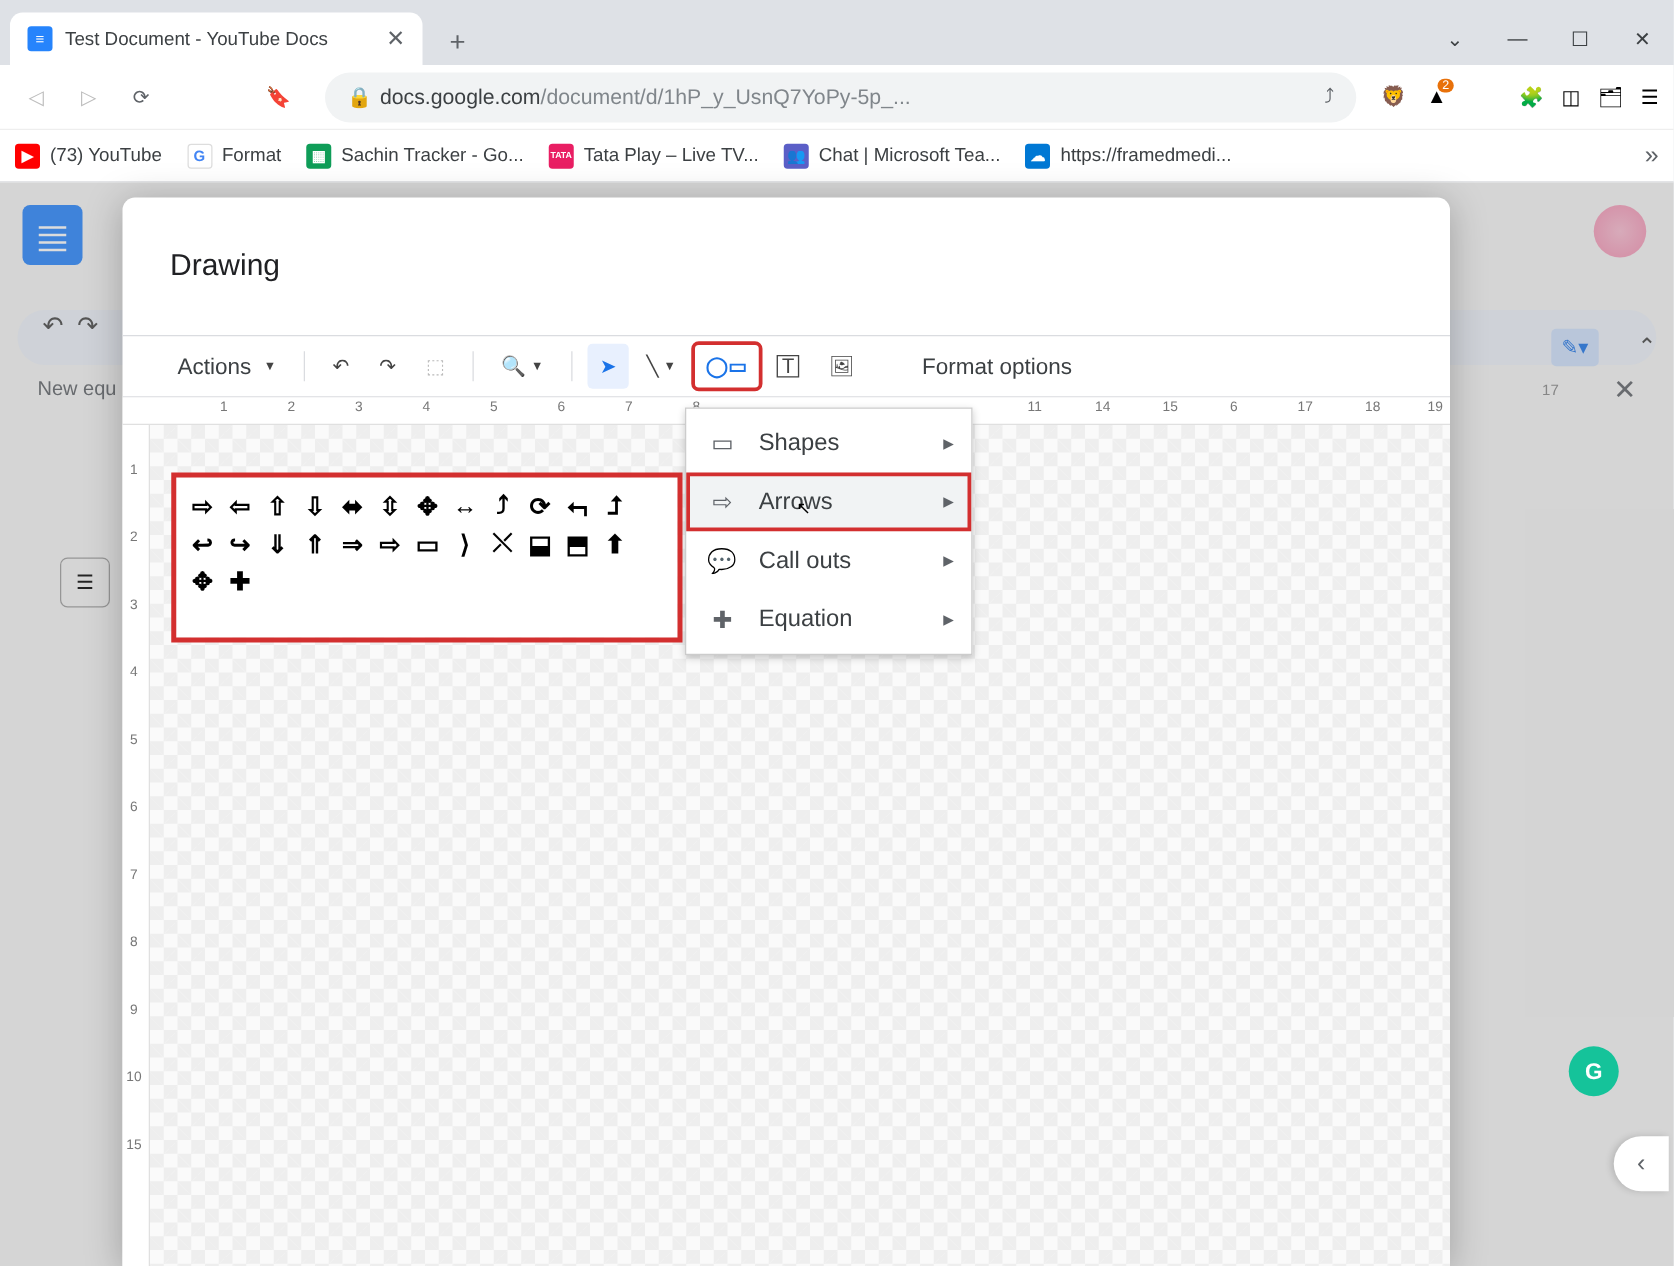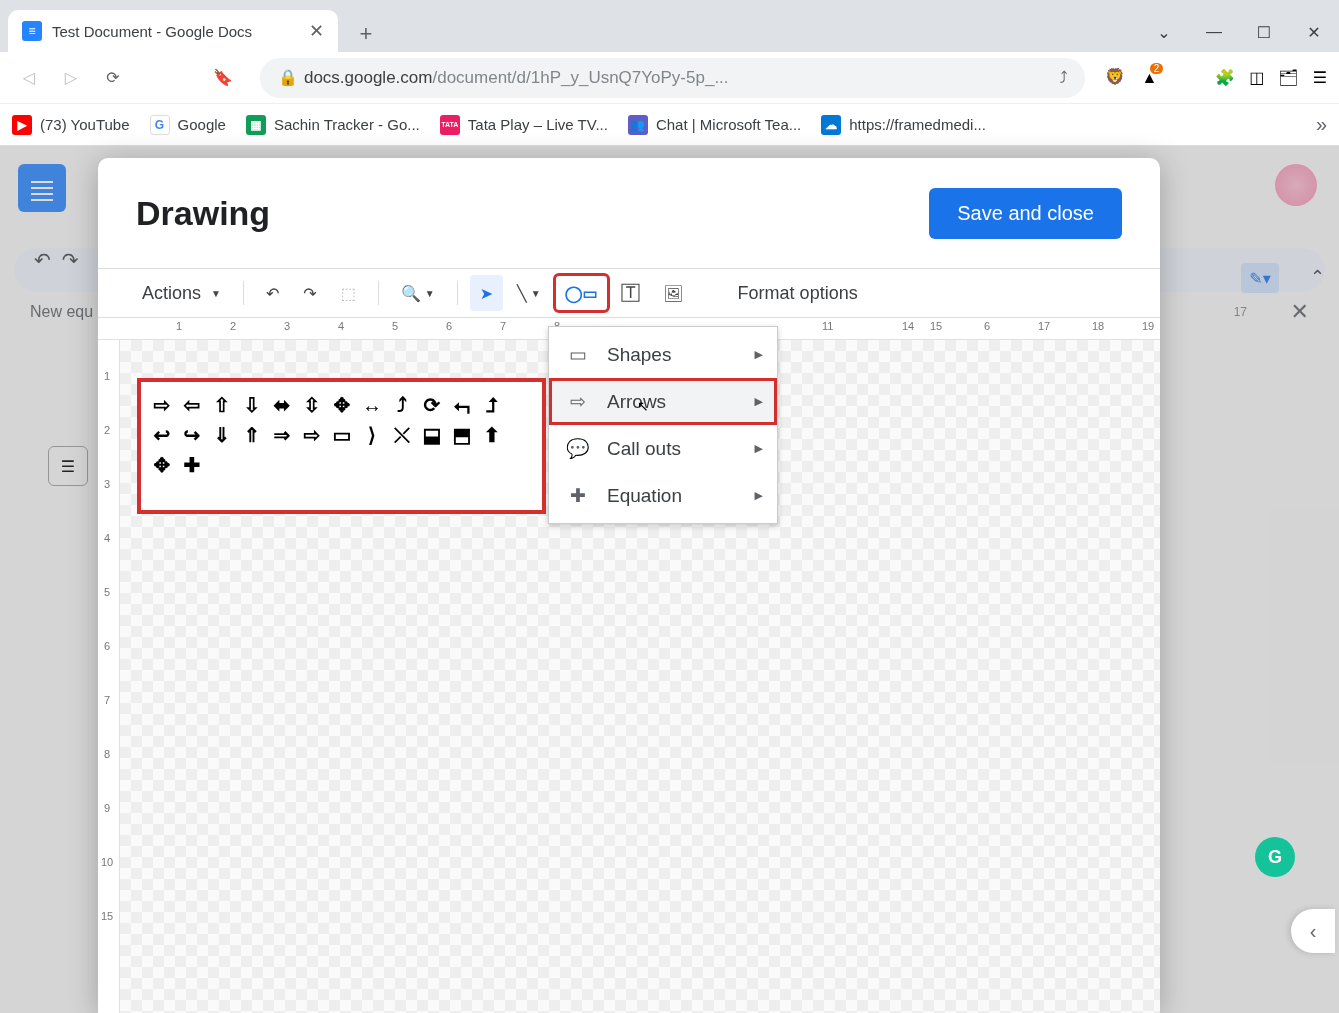--- a/index.html
+++ b/index.html
@@ -43,21 +43,21 @@
     .docs-avatar { width:42px; height:42px; border-radius:50%; background: radial-gradient(circle,#f8bbd0,#f48fb1); margin-left:auto; margin-right:4px;}
     .docs-toolbar { height:44px; background:#edf2fa; border-radius:24px; margin:0 14px; }
     .docs-sub { height:40px; display:flex; align-items:center; padding-left:30px; font-size:16px; color:#5f6368; }
     .docs-sub-close { margin-left:auto; margin-right:30px; font-size:22px; color:#5f6368; }
     .docs-page { position:absolute; top:228px; left:40px; right:40px; bottom:0; }
     .docs-outline-btn { position:absolute; left:8px; top:72px; width:40px; height:40px; border:1px solid #9e9e9e; border-radius:6px; display:flex;align-items:center;justify-content:center;}
 
     
     .dialog { position:absolute; top:158px; left:98px; width:1062px; bottom:0; background:#fff; border-radius:10px 10px 0 0; box-shadow:0 4px 30px rgba(0,0,0,.25); overflow:hidden; z-index:100;}
     .dlg-header { height:110px; display:flex; align-items:center; padding:0 38px; }
-    .dlg-title { font-size:34px; font-weight:700; color:#202124; }
+    .dlg-title { font-size:24px; font-weight:400; color:#202124; }
     .dlg-save { margin-left:auto; background:#1a73e8; color:#fff; border:none; padding:14px 28px; border-radius:6px; font-size:20px; font-weight:500; cursor:pointer;}
     .dlg-toolbar { height:50px; border-top:1px solid #dadce0; border-bottom:1px solid #dadce0; display:flex; align-items:center; padding:0 28px; gap:4px; }
     .tb-btn { height:36px; padding:0 10px; display:flex;align-items:center;justify-content:center; border-radius:4px; color:#444; cursor:pointer; position:relative;}
     .tb-btn.active { background:#e8f0fe; }
     .tb-btn.highlight { outline:3px solid #d32f2f; outline-offset:-1px; }
     .tb-sep { width:1px; height:24px; background:#dadce0; margin:0 8px; }
     .tb-text { font-size:18px; color:#3c4043; padding:0 6px;}
     .caret { font-size:10px; margin-left:4px; }
 
     .dlg-ruler { height:22px; background:#fff; font-size:11px; color:#777; display:flex; position:relative; border-bottom:1px solid #e0e0e0;}
@@ -85,21 +85,21 @@
 
     .editmode { position:absolute; right:60px; top:117px; width:38px; height:30px; background:#cfe1fc; border-radius:4px; display:flex;align-items:center;justify-content:center; color:#1a73e8;}
     .collapse-up { position:absolute; right:14px; top:120px; color:#444; font-size:18px;}
   </style>
 </head>
 <body>
 
 <div class="tabbar">
   <div class="tab">
     <div class="favicon">≡</div>
-    <span class="tab-title">Test Document - Google Docs</span>
+    <span class="tab-title">Test Document - YouTube Docs</span>
     <span class="tab-close">✕</span>
   </div>
   <div class="newtab">+</div>
   <div class="win-controls">
     <div class="win-btn">⌄</div>
     <div class="win-btn">—</div>
     <div class="win-btn">☐</div>
     <div class="win-btn">✕</div>
   </div>
 </div>
@@ -128,21 +128,21 @@
   </div>
 </div>
 
 <div class="bookmarks">
   <div class="bm">
     <span class="bm-icon" style="background:#ff0000">▶</span>
     <span>(73) YouTube</span>
   </div>
   <div class="bm">
     <span class="bm-icon" style="background:#fff;border:1px solid #ddd;color:#4285f4">G</span>
-    <span>Google</span>
+    <span>Format</span>
   </div>
   <div class="bm">
     <span class="bm-icon" style="background:#0f9d58">▦</span>
     <span>Sachin Tracker - Go...</span>
   </div>
   <div class="bm">
     <span class="bm-icon" style="background:#e91e63;font-size:7px">TATA</span>
     <span>Tata Play – Live TV...</span>
   </div>
   <div class="bm">
@@ -175,21 +175,20 @@
     <div class="docs-outline-btn">
       <span>☰</span>
     </div>
   </div>
 </div>
 <div class="docs-overlay"></div>
 
 <div class="dialog">
   <div class="dlg-header">
     <div class="dlg-title">Drawing</div>
-    <button class="dlg-save">Save and close</button>
   </div>
   <div class="dlg-toolbar">
     <div class="tb-btn">
       <span class="tb-text">Actions</span>
         <span class="caret">▼</span>
     </div>
     <div class="tb-sep"></div>
     <div class="tb-btn">
         <span>↶</span>
       </div>
@@ -229,21 +228,21 @@
   <div class="dlg-ruler">
     <span class="num" style="left:78px">1</span>
       <span class="num" style="left:132px">2</span>
     <span class="num" style="left:186px">3</span>
       <span class="num" style="left:240px">4</span>
     <span class="num" style="left:294px">5</span>
       <span class="num" style="left:348px">6</span>
     <span class="num" style="left:402px">7</span>
       <span class="num" style="left:456px">8</span>
     <span class="num" style="left:724px">11</span>
-      <span class="num" style="left:804px">14</span>
+      <span class="num" style="left:778px">14</span>
     <span class="num" style="left:832px">15</span>
       <span class="num" style="left:886px">6</span>
     <span class="num" style="left:940px">17</span>
       <span class="num" style="left:994px">18</span>
     <span class="num" style="left:1044px">19</span>
   </div>
   <div class="canvas">
 
     <div style="position:absolute;left:0;top:0;bottom:0;width:22px;background:#fff;border-right:1px solid #e0e0e0;font-size:11px;color:#777">
       <span style="position:absolute;top:30px;left:6px">1</span>

